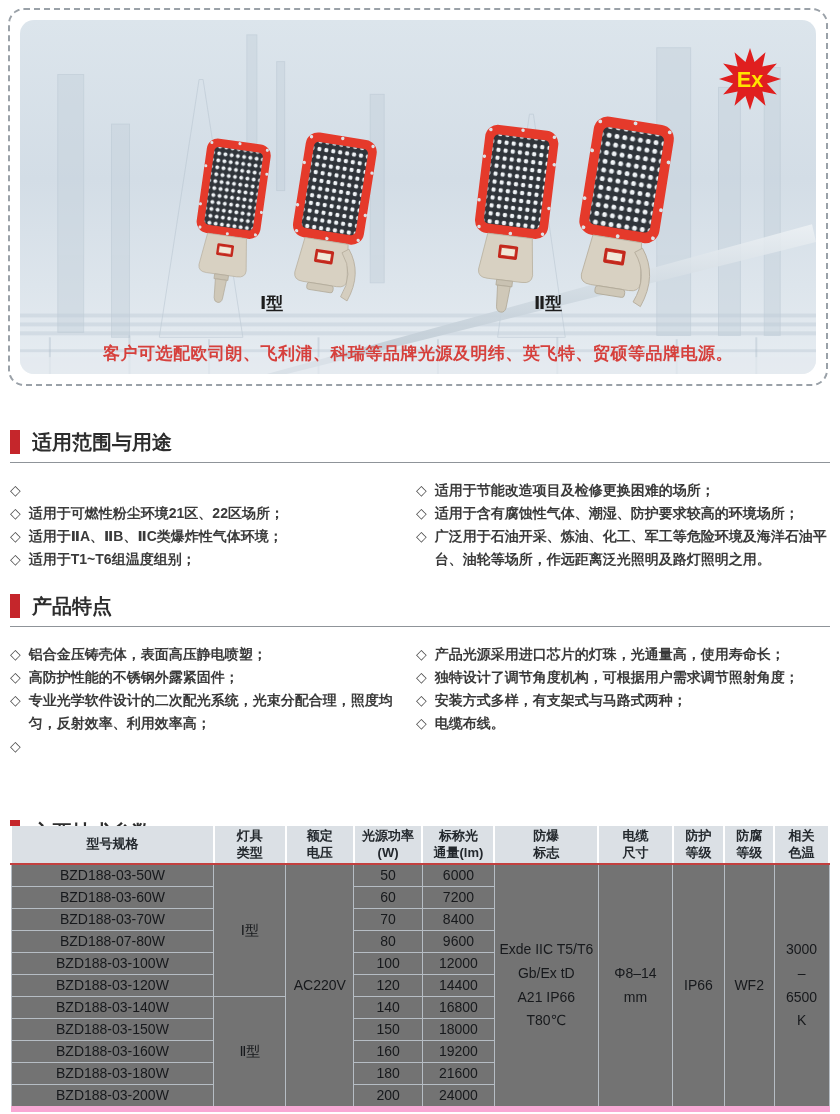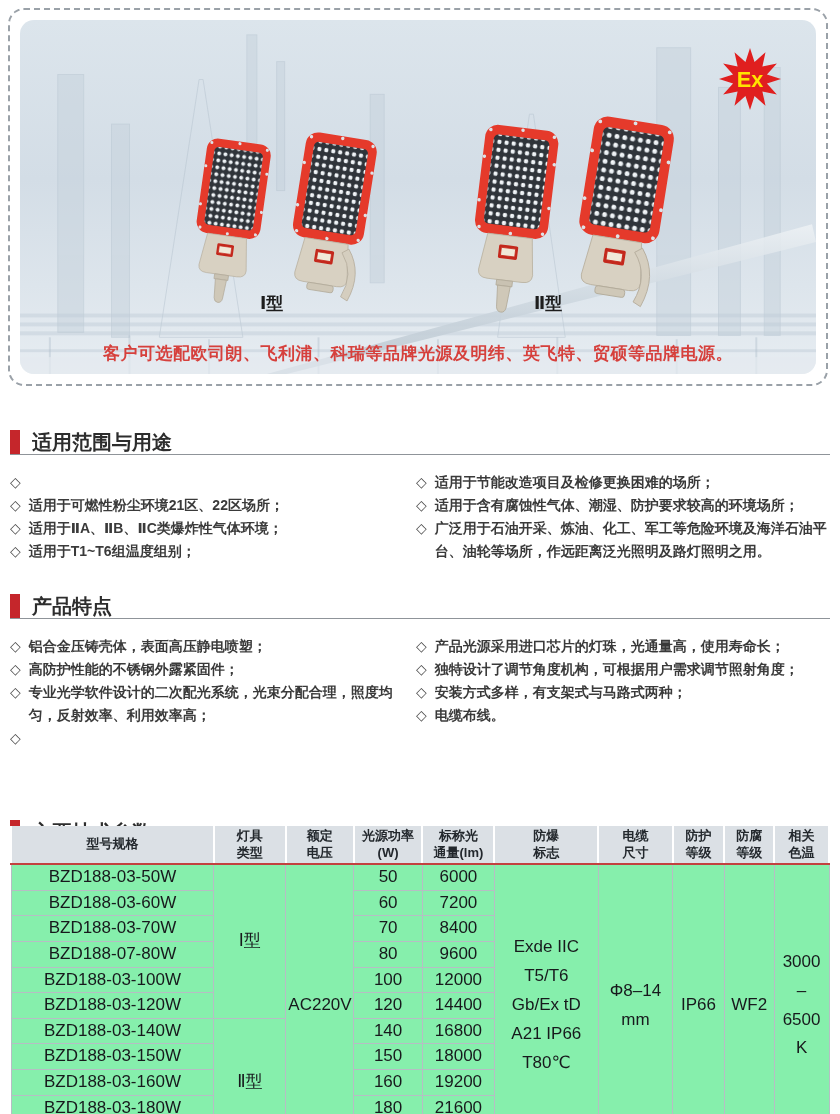--- a/index.html
+++ b/index.html
@@ -16,38 +16,38 @@
   .ex-star{position:absolute;left:699px;top:28px;width:62px;height:62px;}
   .model-label{position:absolute;top:272px;font-size:17px;font-weight:bold;color:#1d1d1d;}
   .model-label.t1{left:240px;}
   .model-label.t2{left:514px;}
   .hero-caption{position:absolute;left:0;top:322px;width:100%;text-align:center;
     font-size:17px;font-weight:bold;color:#d6403c;letter-spacing:.5px;}
 
   
   .sec{position:absolute;left:0;width:840px;}
   .sec-head{margin:0 10px;display:flex;align-items:center;gap:12px;
-    border-bottom:1px solid #8f9499;}
+    border-bottom:1px solid #8f9499;padding-bottom:8px;}
   .sec-bar{width:10px;height:24px;background:#c5262b;flex:0 0 auto;}
   .sec-title{font-size:20px;font-weight:bold;color:#2d2d2d;line-height:24px;}
   .cols{display:flex;margin:16px 10px 0 10px;gap:14px;}
   .col-l{width:392px;flex:0 0 auto;}
   .col-r{flex:1;}
   .bullet{display:flex;align-items:flex-start;font-size:14px;font-weight:bold;
     color:#3a3a3a;line-height:23px;}
   .diamond{flex:0 0 auto;margin-right:8px;font-size:14px;color:#4a4a4a;}
 
   
   .param-table{position:absolute;left:10px;top:826px;width:820px;
     border-collapse:collapse;table-layout:fixed;border-bottom:6px solid #f9a8d4;}
   .param-table th{background:#dbe0e5;color:#23282d;font-size:13px;font-weight:bold;
     height:37px;vertical-align:middle;text-align:center;line-height:1.25;
     white-space:pre-line;border-left:2px solid #fff;border-right:2px solid #fff;
     border-bottom:2px solid #c3403f;padding:0;}
-  .param-table td{background:#86efac;color:#17191c;font-size:17px;text-align:center;
+  .param-table td{background:#737373;color:#17191c;font-size:14px;text-align:center;
     vertical-align:middle;height:21px;padding:0 2px;border:1px solid #b6bdc4;
     white-space:pre-line;line-height:1.45;}
   .param-table td.merged{line-height:1.7;}
 </style>
 </head>
 <body>
 
 <svg width="0" height="0" style="position:absolute" aria-hidden="true">
   <defs>
     <pattern id="ledpat" width="9" height="10" patternUnits="userSpaceOnUse">

